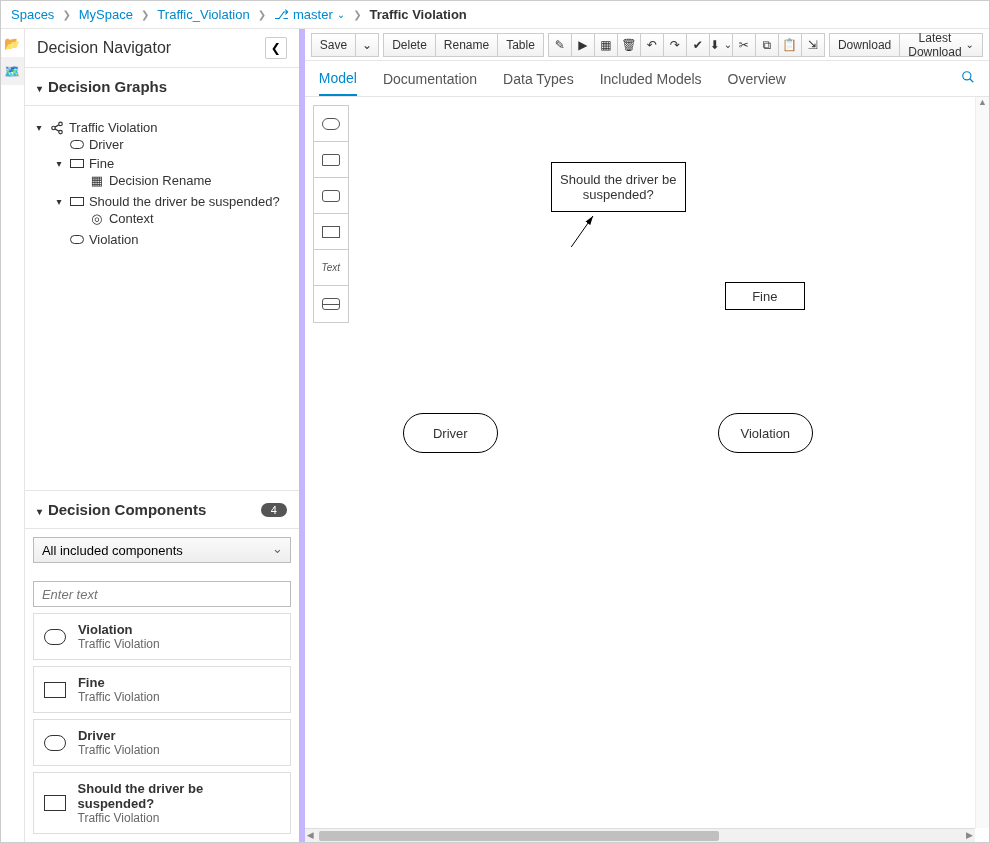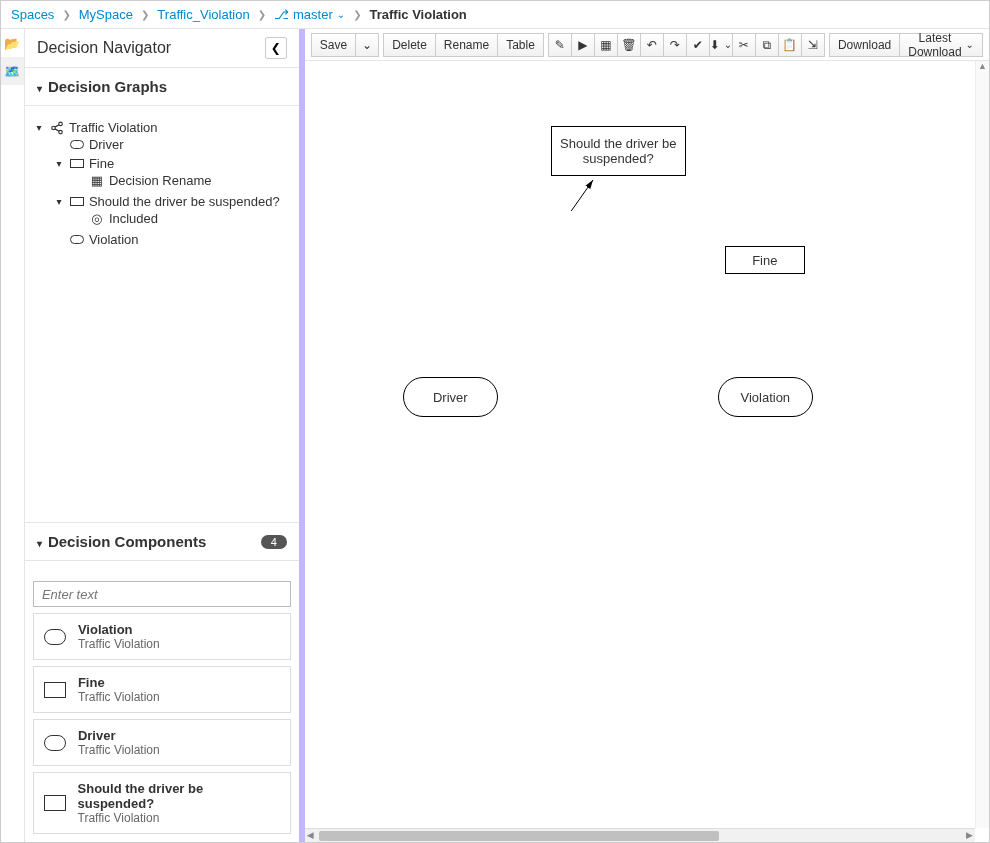--- a/index.html
+++ b/index.html
@@ -174,21 +174,21 @@
                 <span class="icon">
                     <span style="display:inline-block;width:14px;height:9px;border:1px solid #333;"></span>
                   </span>
                 <span>Should the driver be suspended?</span>
               </div>
               <ul>
                 <li>
                     <div class="row">
                   <span class="toggle"></span>
                   <span class="icon">◎</span>
-                  <span>Included</span>
+                  <span>Context</span>
                 </div>
                   </li>
               </ul>
             </li>
             <li>
                 <div class="row">
               <span class="toggle"></span>
               <span class="icon">
                     <span style="display:inline-block;width:14px;height:9px;border:1px solid #333;border-radius:6px;"></span>
                   </span>
@@ -202,20 +202,25 @@
 
     <div class="panel-hdr">
       <div class="left">
           <span class="caret-down"></span>
       <span>Decision Components</span>
         </div>
       <span class="badge">4</span>
     </div>
 
     <div class="comp-body">
+      <div class="comp-filter-wrap">
+        <select class="comp-filter">
+          <option>All included components</option>
+        </select>
+      </div>
       <input class="comp-search" placeholder="Enter text" style="">
 
       <div class="comp-card">
         <span class="shape pill"></span>
         <div>
             <div class="name">Violation</div>
         <div class="sub">Traffic Violation</div>
           </div>
       </div>
       <div class="comp-card">
@@ -266,24 +271,57 @@
         <button class="tbtn icon-only">⧉</button>
         <button class="tbtn icon-only">📋</button>
         <button class="tbtn icon-only">⇲</button>
       </div>
       <div class="tbtngroup">
         <button class="tbtn">Download</button>
         <button class="tbtn caret">Latest Download</button>
       </div>
     </div>
 
+    <div class="tabs">
+      <div class="tab active">Model</div>
+      <div class="tab">Documentation</div>
+      <div class="tab">Data Types</div>
+      <div class="tab">Included Models</div>
+      <div class="tab">Overview</div>
+      <div class="search-icn">
+        <svg width="14" height="14" viewBox="0 0 24 24" fill="none" stroke="#0088ce" stroke-width="2">
+            <circle cx="10" cy="10" r="7"></circle>
+            <line x1="21" y1="21" x2="15" y2="15"></line>
+          </svg>
+      </div>
+    </div>
 
     <div class="canvas-wrap">
       <div class="canvas">
 
+        <div class="palette">
+          <div class="pbtn">
+              <span class="shp pill"></span>
+            </div>
+          <div class="pbtn">
+              <span class="shp speech" style="border-bottom-left-radius:0;"></span>
+            </div>
+          <div class="pbtn">
+              <span class="shp rounded"></span>
+            </div>
+          <div class="pbtn">
+              <span class="shp"></span>
+            </div>
+          <div class="pbtn">
+              <span class="txt">Text</span>
+            </div>
+          <div class="pbtn">
+              <span class="shp divided" style="border-radius:3px;"></span>
+            </div>
+        </div>
 
         <svg class="arrows">
           <defs>
               <marker id="ah" markerWidth="10" markerHeight="10" refX="9" refY="3" orient="auto">
                 <path d="M0,0 L0,6 L9,3 z" fill="#000"></path>
               </marker>
             </defs>
           <line x1="149" y1="317" x2="288" y2="119" stroke="#000" stroke-width="1" marker-end="url(#ah)"></line>
           <line x1="453" y1="187" x2="358" y2="118" stroke="#000" stroke-width="1" marker-end="url(#ah)"></line>
           <line x1="460" y1="316" x2="460" y2="213" stroke="#000" stroke-width="1" marker-end="url(#ah)"></line>

